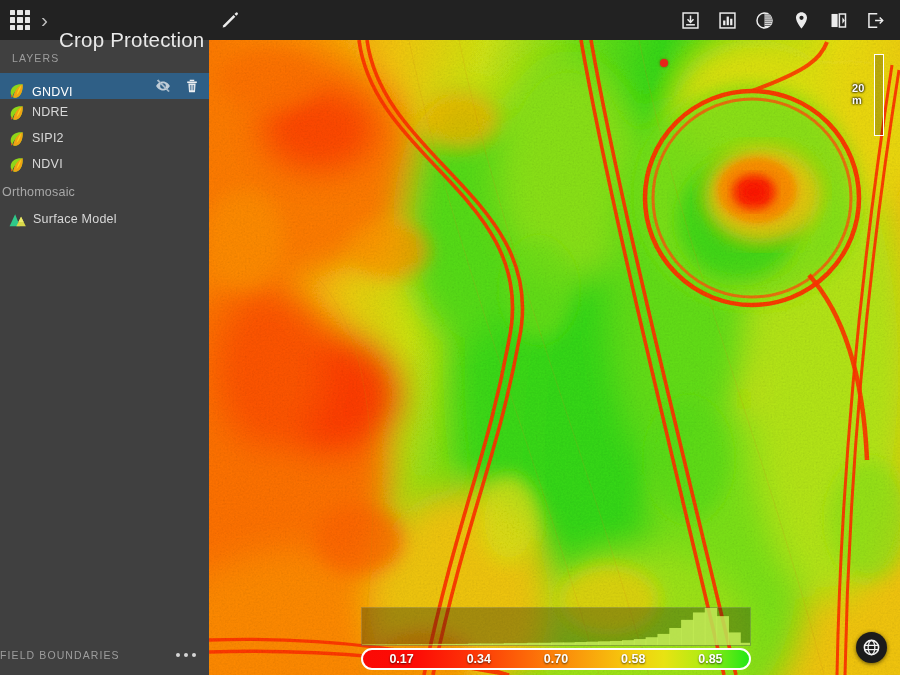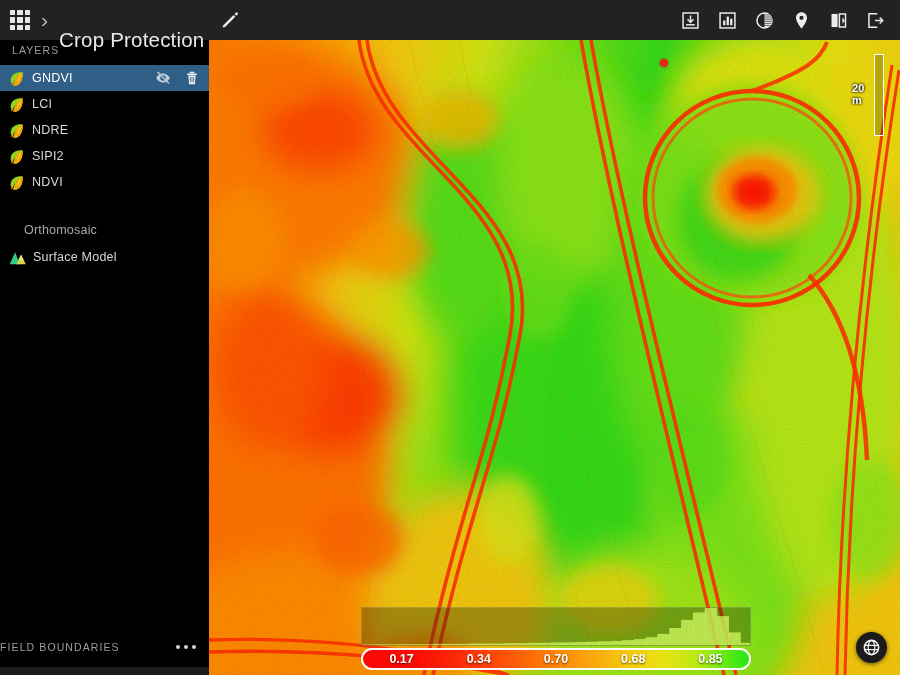--- a/index.html
+++ b/index.html
@@ -12,30 +12,30 @@
   .grid-icon{width:20px;height:20px;display:grid;grid-template-columns:repeat(3,1fr);grid-template-rows:repeat(3,1fr);gap:2px;cursor:pointer;}
   .grid-icon i{display:block;background:#e8e8e8;border-radius:0.5px;}
   .chev{color:#bdbdbd;font-size:21px;line-height:1;font-weight:300;padding:0 2px 2px 2px;}
   #page-title{color:#e9e9e9;font-size:20.5px;font-weight:400;letter-spacing:.2px;white-space:nowrap;margin-top:40px;}
   .pencil{width:20px;height:20px;margin-left:7px;cursor:pointer;}
   #header-right{margin-left:auto;display:flex;align-items:center;gap:15px;padding-right:14px;}
   .tbtn{width:22px;height:22px;display:flex;align-items:center;justify-content:center;cursor:pointer;}
   .tbtn svg{display:block;}
 
   
-  #sidebar{position:absolute;left:0;top:32px;width:209px;height:635px;background:#000000;z-index:30;}
+  #sidebar{position:absolute;left:0;top:40px;width:209px;height:635px;background:#404040;z-index:30;}
   .side-head{color:#9d9d9d;font-size:10.5px;letter-spacing:1.1px;padding:12px 0 9px 12px;font-weight:400;}
   .layer-row{position:relative;display:flex;align-items:center;height:26px;padding-left:8px;cursor:pointer;}
-  .layer-row.sel{background:#2f5f86;}
+  .layer-row.sel{background:#2f5f86;align-items:flex-end;}
   .leaf{width:17px;height:17px;flex:0 0 17px;margin-right:7px;}
   .layer-label{color:#d8d8d8;font-size:12.5px;letter-spacing:.25px;}
   .layer-row.sel .layer-label{color:#ffffff;}
   .row-actions{position:absolute;right:9px;top:0;height:26px;display:flex;align-items:center;gap:13px;}
   .row-actions .ibtn{width:16px;height:16px;display:flex;align-items:center;justify-content:center;cursor:pointer;}
-  .group-label{color:#a8a8a8;font-size:12.5px;padding:8px 0 7px 24px;letter-spacing:.2px;margin-top:20px;}
+  .group-label{color:#a8a8a8;font-size:12.5px;padding:8px 0 7px 2px;letter-spacing:.2px;}
   .mtn{width:19px;height:15px;flex:0 0 19px;margin-right:6px;}
   #side-foot{position:absolute;left:0;bottom:0;width:209px;height:40px;display:flex;align-items:center;}
   #side-foot .fb-label{color:#9d9d9d;font-size:10.5px;letter-spacing:1.1px;padding-left:0;}
   #side-foot .dots{margin-left:auto;padding-right:13px;display:flex;gap:4px;cursor:pointer;}
   #side-foot .dots b{width:4px;height:4px;border-radius:50%;background:#d6d6d6;display:block;}
 
   
   #map{position:absolute;left:209px;top:40px;width:691px;height:635px;overflow:hidden;background:#f0c000;}
   #map-canvas{position:absolute;left:0;top:0;width:691px;height:635px;}
   .marker{position:absolute;width:8px;height:8px;border-radius:50%;background:#e8231a;box-shadow:0 0 3px rgba(140,0,0,.6);}
@@ -155,29 +155,20 @@
             </span>
             <span class="ibtn">
               <svg width="16" height="16" viewBox="0 0 24 24">
                 <path d="M8.6 2.6h6.8v2.1H8.6z" fill="#eceff2"></path>
                 <path d="M4.8 5.2h14.4v2.4H4.8z" fill="#eceff2"></path>
                 <path d="M6.6 8.2h10.8l-.9 12.4a1 1 0 0 1-1 .9H8.5a1 1 0 0 1-1-.9z" fill="#eceff2"></path>
                 <path d="M9.6 10.4v8M12 10.4v8M14.4 10.4v8" stroke="#2f5f86" stroke-width="1.1"></path>
               </svg>
             </span>
           </span>
-        </div>
-        <div class="layer-row">
-          <span class="leaf"><svg width="17" height="17" viewBox="0 0 24 24">
-              <path d="M20.5 3.2C12 2.4 5.4 6 4 12.4c-1 4.6 1.1 7.6 2.2 8.6 .6-2.6 2.3-6.4 5.4-9.3-2 3.2-3.6 7-4.2 10.1 1.9.8 5 .7 7.6-1.2 5-3.6 6.3-12.2 5.5-17.4z" fill="#8fd61a"></path>
-              <path d="M20.5 3.2C16 5.4 12.1 8.9 10 13.3c-1.6 3.3-2.4 6.6-2.6 8.4 1.9.8 5 .7 7.6-1.2 5-3.6 6.3-12.2 5.5-17.3z" fill="#f0a213"></path>
-              <path d="M18.6 4.6c-3.2 4.2-5.5 9.1-6.6 13.9 3.7-3.2 5.9-9 6.6-13.9z" fill="#f7d21a"></path>
-              <path d="M6.2 21c-.5-1.2-.9-2.6-1-3.9-.5 1.4-.8 2.9-1 4.3.7.1 1.4 0 2-.4z" fill="#e8531a"></path>
-            </svg></span>
-          <span class="layer-label">LCI</span>
         </div>
         <div class="layer-row">
           <span class="leaf"><svg width="17" height="17" viewBox="0 0 24 24">
               <path d="M20.5 3.2C12 2.4 5.4 6 4 12.4c-1 4.6 1.1 7.6 2.2 8.6 .6-2.6 2.3-6.4 5.4-9.3-2 3.2-3.6 7-4.2 10.1 1.9.8 5 .7 7.6-1.2 5-3.6 6.3-12.2 5.5-17.4z" fill="#8fd61a"></path>
               <path d="M20.5 3.2C16 5.4 12.1 8.9 10 13.3c-1.6 3.3-2.4 6.6-2.6 8.4 1.9.8 5 .7 7.6-1.2 5-3.6 6.3-12.2 5.5-17.3z" fill="#f0a213"></path>
               <path d="M18.6 4.6c-3.2 4.2-5.5 9.1-6.6 13.9 3.7-3.2 5.9-9 6.6-13.9z" fill="#f7d21a"></path>
               <path d="M6.2 21c-.5-1.2-.9-2.6-1-3.9-.5 1.4-.8 2.9-1 4.3.7.1 1.4 0 2-.4z" fill="#e8531a"></path>
             </svg></span>
           <span class="layer-label">NDRE</span>
         </div>
@@ -390,21 +381,21 @@
             <rect x="354.55" y="10.14" width="12.42" height="28.86" fill="#c8f05a" opacity="0.82"></rect>
             <rect x="366.36" y="26.42" width="12.42" height="12.58" fill="#c8f05a" opacity="0.82"></rect>
             <rect x="378.18" y="36.78" width="12.42" height="2.22" fill="#c8f05a" opacity="0.82"></rect>
           </svg>
       </div>
       <div id="colorbar">
         <div class="ticks">
             <span class="tk">0.17</span>
             <span class="tk">0.34</span>
             <span class="tk">0.70</span>
-            <span class="tk">0.68</span>
+            <span class="tk">0.58</span>
             <span class="tk">0.85</span>
           </div>
       </div>
     </div>
 
     <div id="fab">
       <svg width="19" height="19" viewBox="0 0 24 24">
         <circle cx="12" cy="12" r="9" fill="none" stroke="#f2f2f2" stroke-width="2"></circle>
         <ellipse cx="12" cy="12" rx="4.2" ry="9" fill="none" stroke="#f2f2f2" stroke-width="1.6"></ellipse>
         <path d="M3.3 9.3h17.4M3.3 14.7h17.4" stroke="#f2f2f2" stroke-width="1.5"></path>

